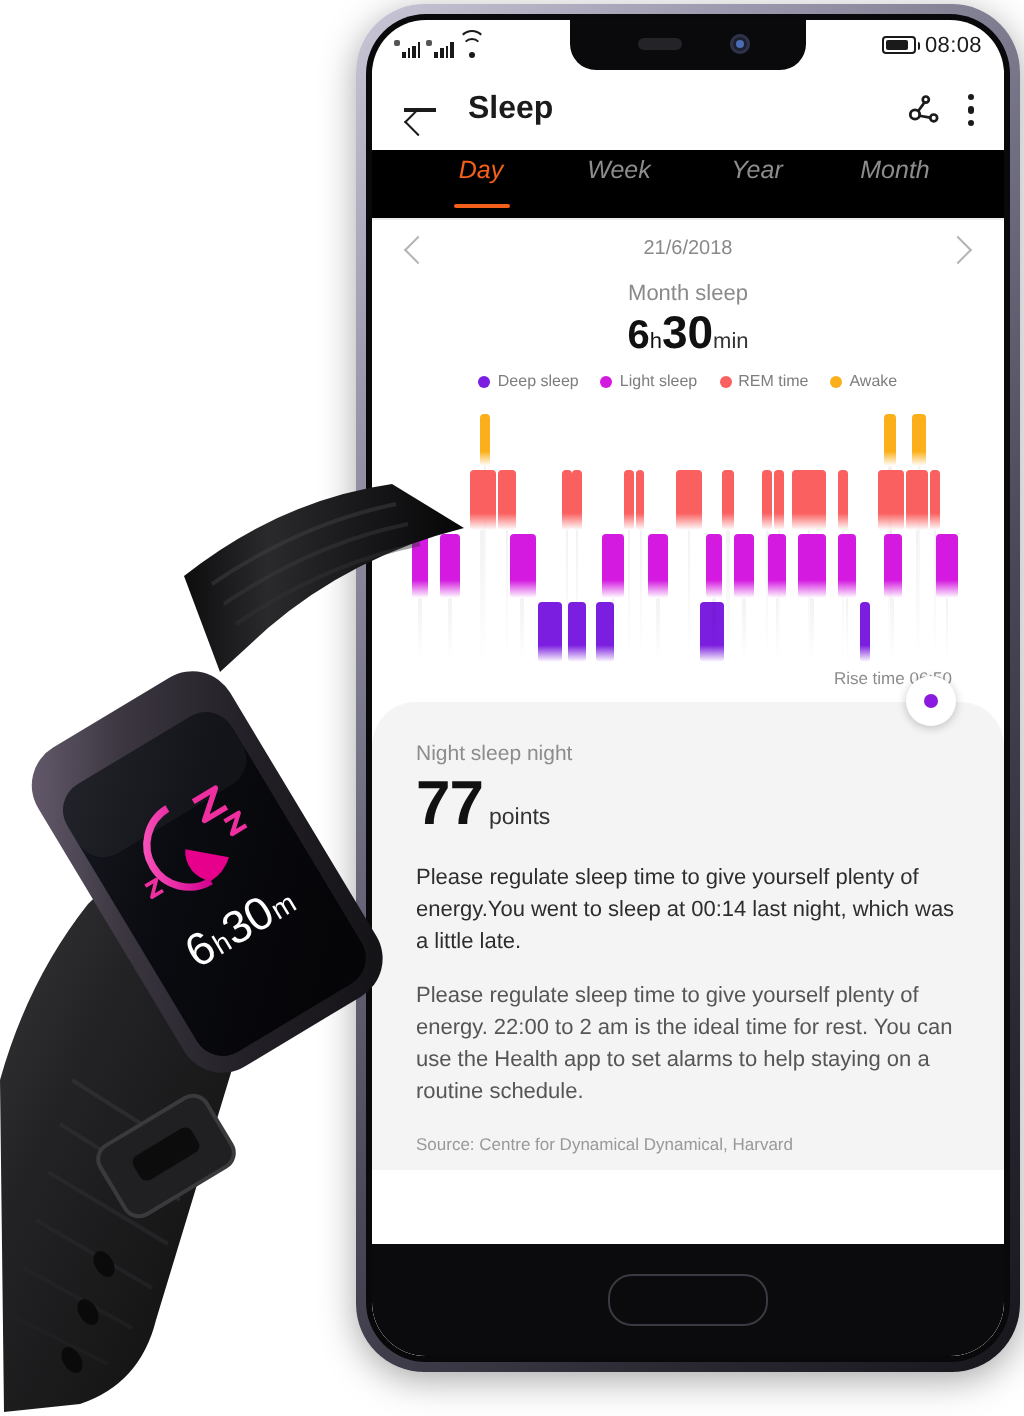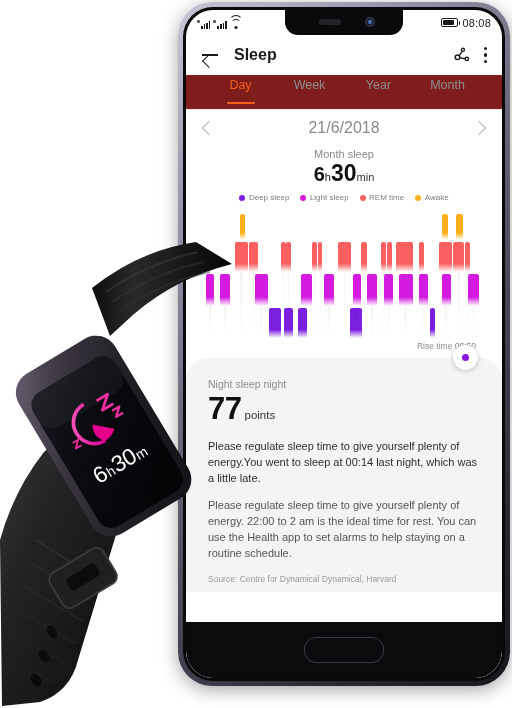--- a/index.html
+++ b/index.html
@@ -201,23 +201,24 @@
     width: 4px; height: 18px;
     display:flex; flex-direction:column; justify-content:center; gap:3px;
     cursor:pointer;
   }
   .more-ic b { display:block; width:3.2px; height:3.2px; border-radius:50%; background:#1b1b1b; }
 
   
   .tabs {
     display: flex;
     height: 34px;
-    background: #7f1d1d;
+    background: #000000;
     padding: 0 20px;
     box-sizing: border-box;
+    font-style: italic;
   }
   .tab {
     flex: 1 1 0;
     display: flex;
     align-items: flex-start;
     justify-content: center;
     font-size: 12.5px;
     color: #8d8d8d;
     padding-top: 3px;
     position: relative;
@@ -238,21 +239,21 @@
 
   
   .content { background:#fff; }
   .datenav {
     display:flex; align-items:center; justify-content:space-between;
     padding: 9px 18px 4px 18px;
   }
   .chev { width:9px; height:9px; cursor:pointer; }
   .chev.l { border-left:1.5px solid #b4b4b4; border-bottom:1.5px solid #b4b4b4; transform: rotate(45deg); }
   .chev.r { border-right:1.5px solid #b4b4b4; border-top:1.5px solid #b4b4b4; transform: rotate(45deg); }
-  .date-label { font-size:16px; color:#8a8a8a; }
+  .date-label { font-size:10px; color:#8a8a8a; }
 
   .night-label { text-align:center; font-size:11px; color:#8a8a8a; margin-top:7px; }
   .duration {
     text-align:center;
     margin-top:2px;
     color:#111;
     line-height:1;
   }
   .dur-h { font-size:20px; font-weight:bold; }
   .dur-u { font-size:11px; font-weight:normal; }

